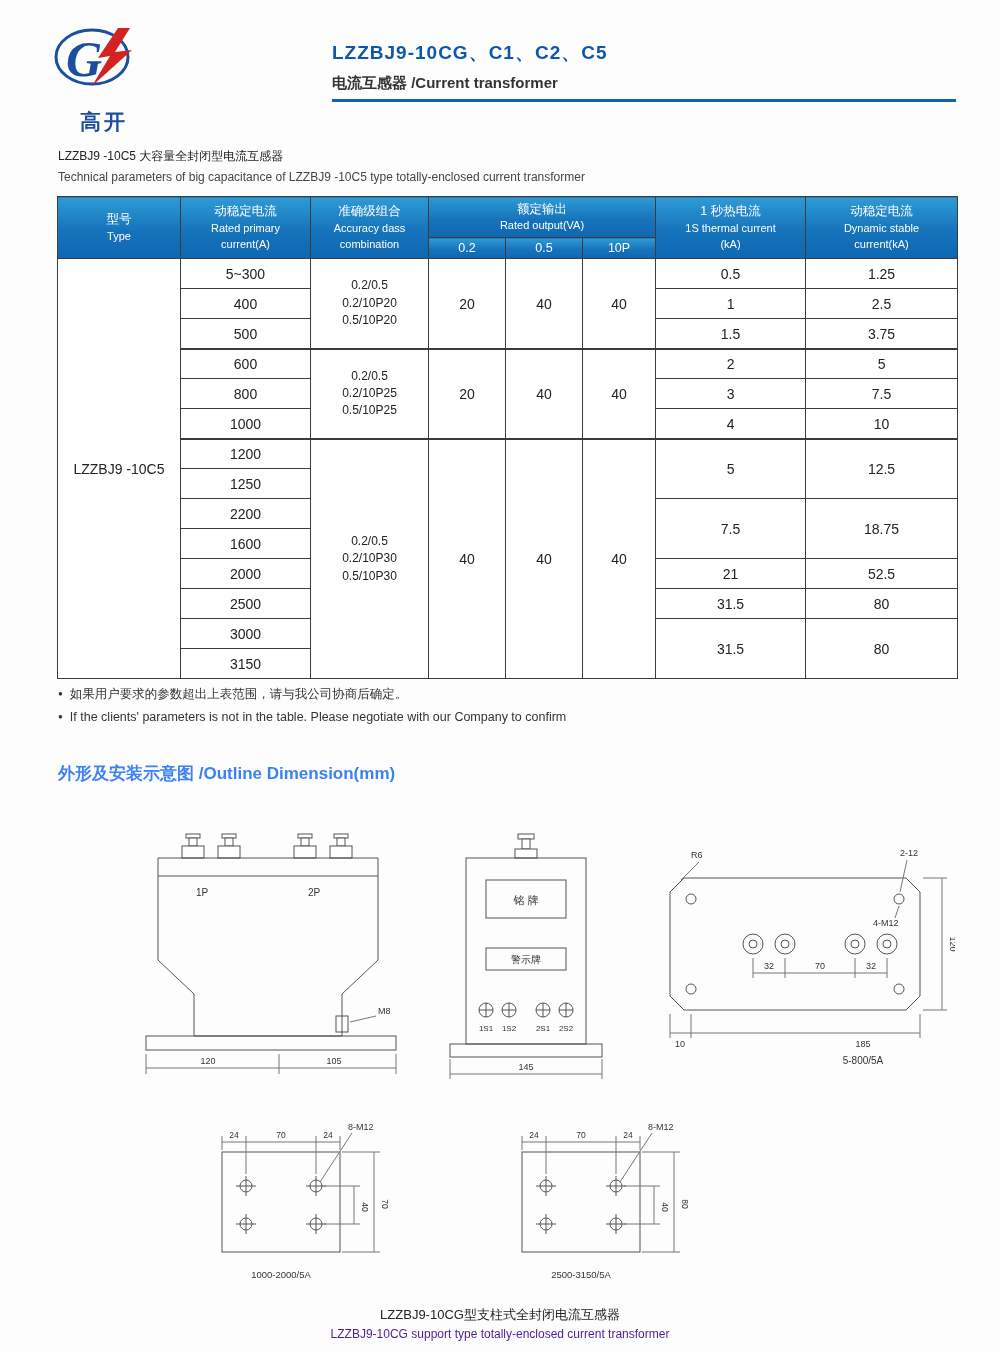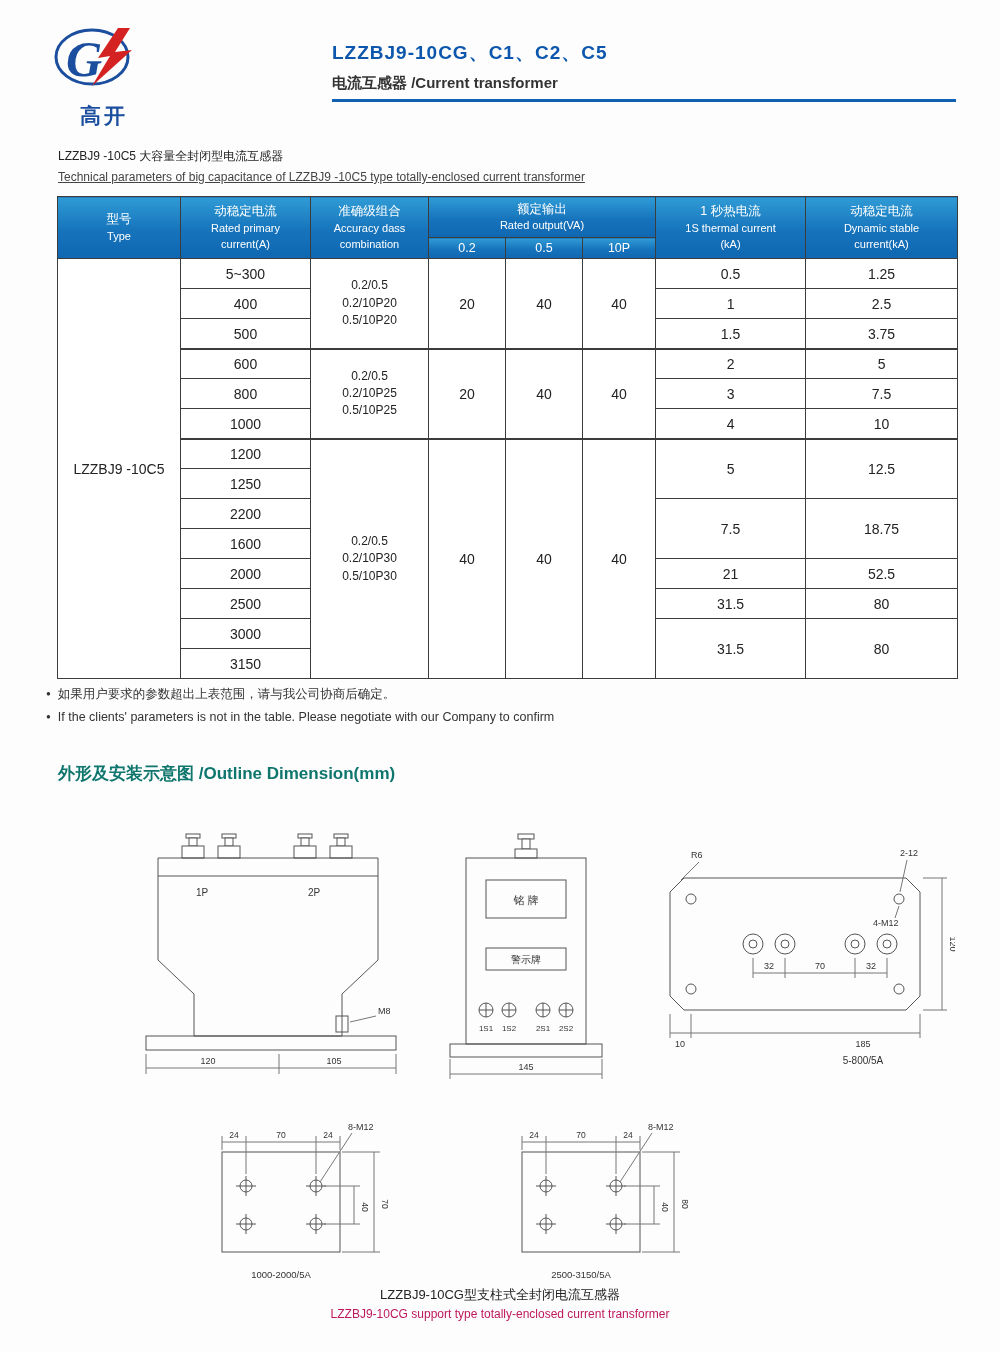--- a/index.html
+++ b/index.html
@@ -3,57 +3,57 @@
 <meta charset="utf-8">
 <style>
   * { margin:0; padding:0; box-sizing:border-box; }
   html,body { width:1000px; height:1352px; background:#ffffff;
     font-family:"Liberation Sans", sans-serif; color:#222; }
   .page { position:relative; width:1000px; height:1352px; background:#fdfdfd; overflow:hidden; }
 
   
   .hdr { position:absolute; top:26px; left:48px; right:44px; height:110px; }
   .logo { position:absolute; left:4px; top:0; width:120px; }
-  .logo-cn { color:#1b4e9e; font-weight:bold; font-size:21px; letter-spacing:3px; margin:10px 0 0 28px; }
+  .logo-cn { color:#1b4e9e; font-weight:bold; font-size:21px; letter-spacing:3px; margin:16px 0 0 28px; }
   .titles { position:absolute; left:284px; top:14px; right:0; }
   .page-title { color:#0c57ad; font-size:19px; font-weight:bold; letter-spacing:1px; }
   .page-subtitle { color:#333; font-size:15px; font-weight:bold; margin-top:8px; }
   .title-rule { height:3px; background:#1260b2; margin-top:6px; }
 
   
   .intro { position:absolute; top:148px; left:58px; right:44px; }
   .intro-cn { font-size:12px; color:#222; }
-  .intro-en { font-size:12px; color:#444; margin-top:5px;text-decoration:underline; }
+  .intro-en { font-size:12px; color:#444; margin-top:5px; }
 
   
   .ptable { position:absolute; top:196px; left:57px; width:900px;
     border-collapse:collapse; table-layout:fixed; }
   .ptable th, .ptable td { border:1px solid #3c3c3c; text-align:center; vertical-align:middle; }
   .ptable thead th { background:linear-gradient(180deg,#2f9bd5 0%,#1673bb 55%,#0f67b1 100%);
     color:#fff; font-weight:normal; font-size:12.5px; line-height:1.3; padding:2px; }
   .ptable thead tr.main th { height:41px; }
   .ptable thead tr.sub th { height:14px; }
   .ptable thead .en { font-size:11px; }
   .ptable td { height:30px; font-size:14px; color:#222; background:#fff; }
   .ptable td.acc { font-size:12px; line-height:1.45; }
   .ptable tr.group-start td { border-top-width:2px; }
 
   
-  .notes { position:absolute; top:686px; left:46px; }
+  .notes { position:absolute; top:686px; left:58px; }
   .notes p { font-size:12.5px; color:#333; margin-bottom:7px; }
   .notes .bullet { font-size:8px; vertical-align:2px; margin-right:7px; color:#333; }
 
   
-  .outline-title { position:absolute; top:762px; left:58px; color:#0f766e; font-size:17px; font-weight:bold; }
+  .outline-title { position:absolute; top:762px; left:58px; color:#3b82f6; font-size:17px; font-weight:bold; }
   .drawings { position:absolute; top:800px; left:50px; width:900px; height:540px; }
   .dwg { position:absolute; }
   .dwg text { font-family:"Liberation Sans", sans-serif; fill:#333; }
   .drawing-captions { position:absolute; top:486px; left:0; width:100%; text-align:center; }
-  .cap-cn { font-size:13px; color:#222; }
-  .cap-en { font-size:12px; color:#be185d; margin-top:3px; }
+  .cap-cn { font-size:13px; color:#222;margin-top:20px; }
+  .cap-en { font-size:12px; color:#4c1d95; margin-top:3px; }
 </style>
 </head>
 <body>
 
 <div class="page">
 
   <div class="hdr">
     <div class="logo">
       <svg width="110" height="62" viewBox="0 0 110 62">
         <ellipse cx="40" cy="31" rx="36" ry="27" fill="none" stroke="#1b4e9e" stroke-width="3"></ellipse>

